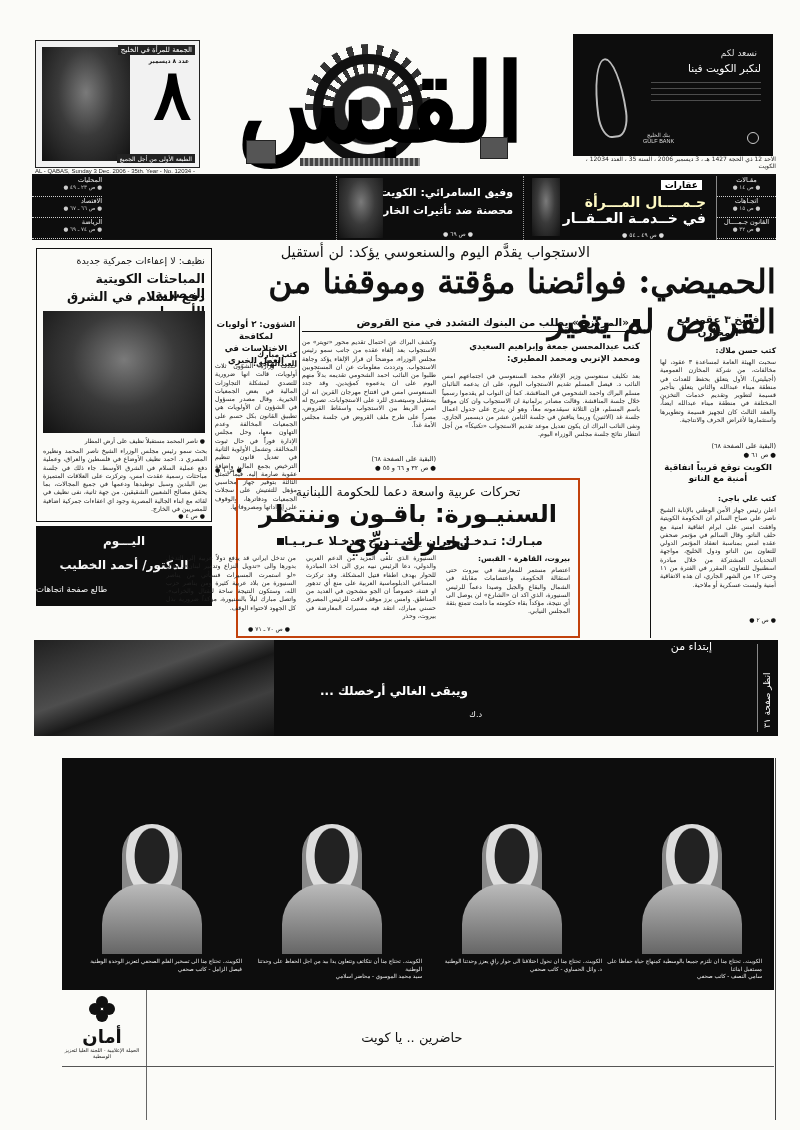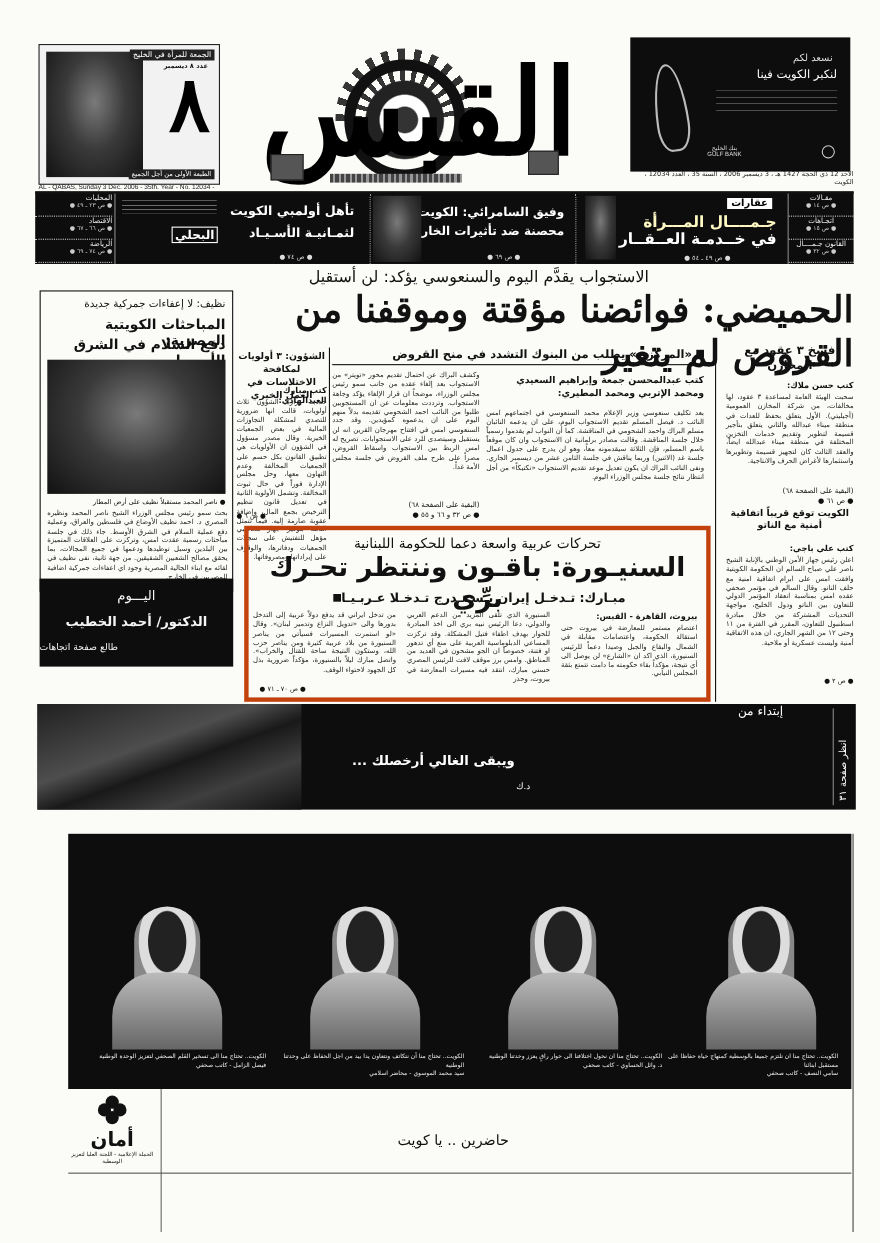--- a/index.html
+++ b/index.html
@@ -88,37 +88,37 @@
   #rc-pg2 { left: 660px; top: 616px; width: 116px; font-size: 6px; }
 
   
   #sh-h { left: 215px; top: 318px; width: 82px; font-size: 8.5px; font-weight:bold; line-height: 12px; text-align:center; }
   #sh-by { left: 215px; top: 350px; width: 82px; font-size: 7.5px; font-weight:bold; }
   #sh-body { left: 215px; top: 362px; width: 82px; height: 104px; }
   #sh-pg { left: 215px; top: 466px; width: 82px; font-size: 6px; }
   #sh-divider { left: 299px; top: 316px; width: 1px; height: 156px; background:#111; }
 
   
-  #left-box { left: 36px; top: 264px; width: 176px; height: 274px; border: 1px solid #111; }
+  #left-box { left: 36px; top: 248px; width: 176px; height: 274px; border: 1px solid #111; }
   #left-box .kick { position:absolute; right: 6px; top: 6px; font-size: 9.5px; }
   #left-box .h1 { position:absolute; right: 6px; top: 22px; font-size: 12.5px; font-weight:bold; letter-spacing:-0.5px; }
   #left-box .h2 { position:absolute; right: 6px; top: 40px; font-size: 12.5px; font-weight:bold; letter-spacing:-0.5px; }
   #left-box .pic { position:absolute; left: 6px; top: 62px; width: 162px; height: 122px; }
   #left-box .cap { position:absolute; right: 6px; top: 188px; font-size: 6px; }
   #left-box .body { position:absolute; left: 6px; top: 198px; width: 164px; height: 62px; }
   #left-box .pg { position:absolute; right: 6px; bottom: 2px; font-size: 6px; }
 
   
   #op-box { left: 36px; top: 526px; width: 176px; height: 80px; }
-  #op-box .t1 { position:absolute; width:100%; top: 8px; text-align:center; font-size: 12px; font-weight:normal; }
+  #op-box .t1 { position:absolute; width:100%; top: 8px; text-align:center; font-size: 12px; font-weight:bold; }
   #op-box .t2 { position:absolute; width:100%; top: 32px; text-align:center; font-size: 12px; font-weight:bold; }
   #op-box .t3 { position:absolute; width:100%; top: 58px; text-align:left; font-size: 8.5px; }
 
   
-  #leb-box { left: 222px; top: 478px; width: 424px; height: 160px; border: 4px solid #c2410c; }
+  #leb-box { left: 236px; top: 478px; width: 344px; height: 160px; border: 2px solid #c2410c; }
   #leb-box .kick { position:absolute; width:100%; top: 4px; text-align:center; font-size: 12.5px; }
   #leb-box .head { position:absolute; width:100%; top: 20px; text-align:center; font-size: 24px; font-weight:bold; letter-spacing: -0.5px; }
   #leb-box .sub { position:absolute; width:100%; top: 54px; text-align:center; font-size: 11.5px; font-weight:bold; letter-spacing: 3px; }
   #leb-box .sub .sq { display:inline-block; width: 7px; height: 7px; background:#111; margin-left: 4px; }
   #leb-box .dl { position:absolute; right: 8px; top: 74px; font-size: 7.5px; font-weight:bold; }
   #leb-box .c1 { position:absolute; right: 8px; top: 86px; width: 124px; height: 62px; }
   #leb-box .c2 { position:absolute; right: 142px; top: 74px; width: 130px; height: 80px; }
   #leb-box .c3 { position:absolute; right: 282px; top: 74px; width: 130px; height: 72px; }
   #leb-box .pg { position:absolute; left: 10px; bottom: 4px; font-size: 6px; }
 
@@ -205,29 +205,20 @@
     <div class="h2 rtl">في خــدمـة العــقــار</div>
     <div class="pg">● ص ٤٩ ـ ٥٤ ●</div>
     <div class="icon photo"></div>
   </div>
   <div class="tz" id="tz-samarrai">
     <div class="t1 rtl">وفيق السامرائي: الكويت</div>
     <div class="t2 rtl">محصنة ضد تأثيرات الخارج</div>
     <div class="pg">● ص ٦٩ ●</div>
     <div class="pic photo"></div>
   </div>
-  <div class="tz" id="tz-olympic">
-    <div class="t1 rtl">تأهل أولمبي الكويت</div>
-    <div class="t2 rtl">لثمـانيـة الأسـيـاد</div>
-    <div class="pg">● ص ٧٤ ●</div>
-  </div>
-  <div class="tz" id="tz-ad">
-    <div class="ln"></div>
-    <div class="logo">البحلي</div>
-  </div>
   <div class="tz" id="tz-index-left">
     <div class="it">
         <span class="lab">المحليات</span>
         <span class="pg">● ص ٢٣ ـ ٤٩ ●</span>
       </div>
     <div class="it">
         <span class="lab">الاقتصاد</span>
         <span class="pg">● ص ٦٦ ـ ٦٧ ●</span>
       </div>
     <div class="it">

